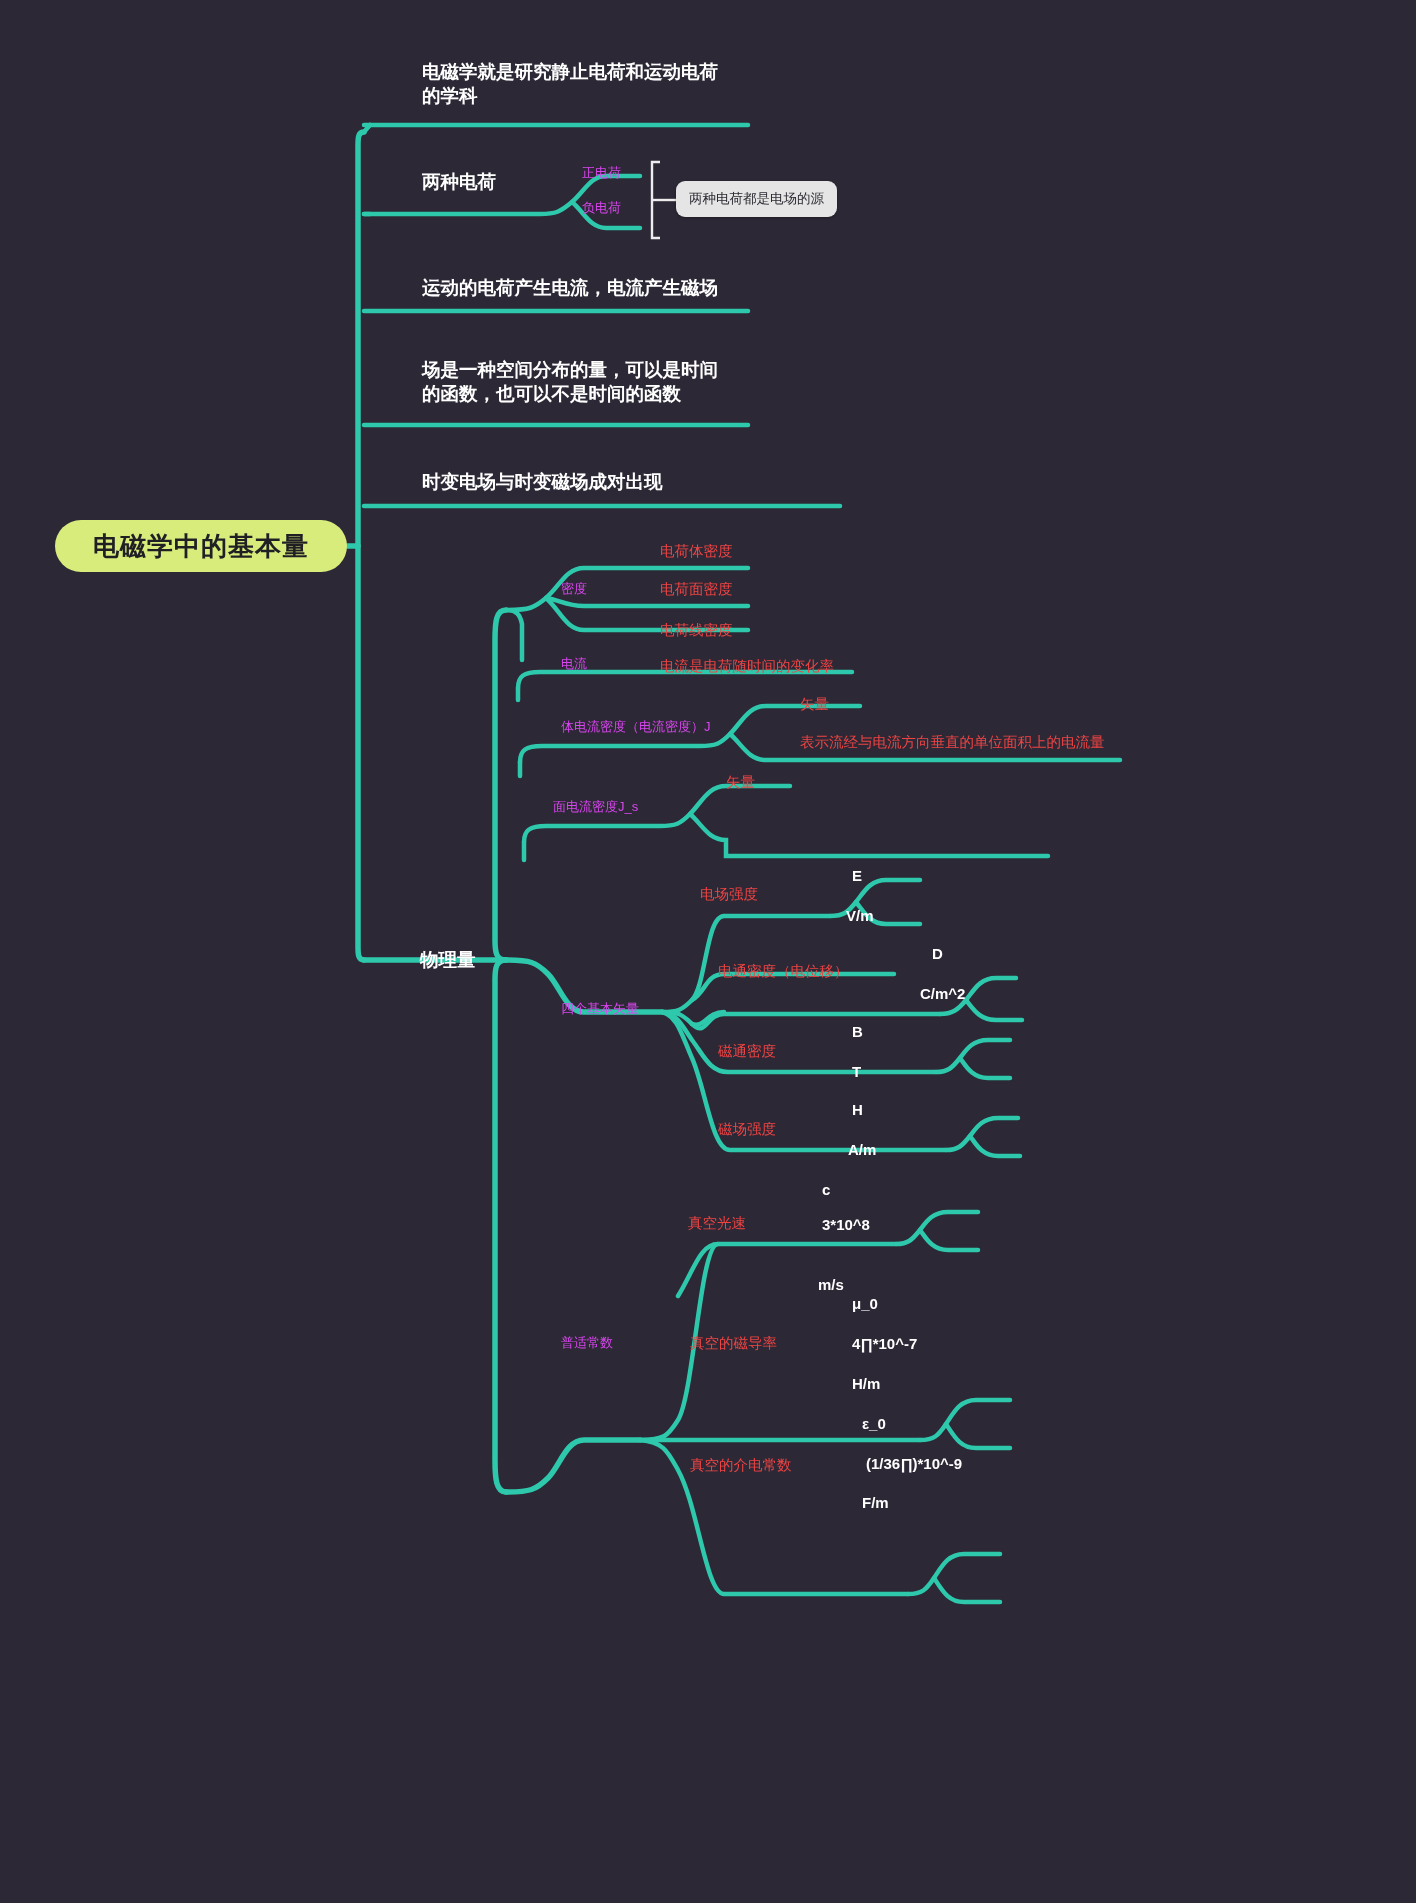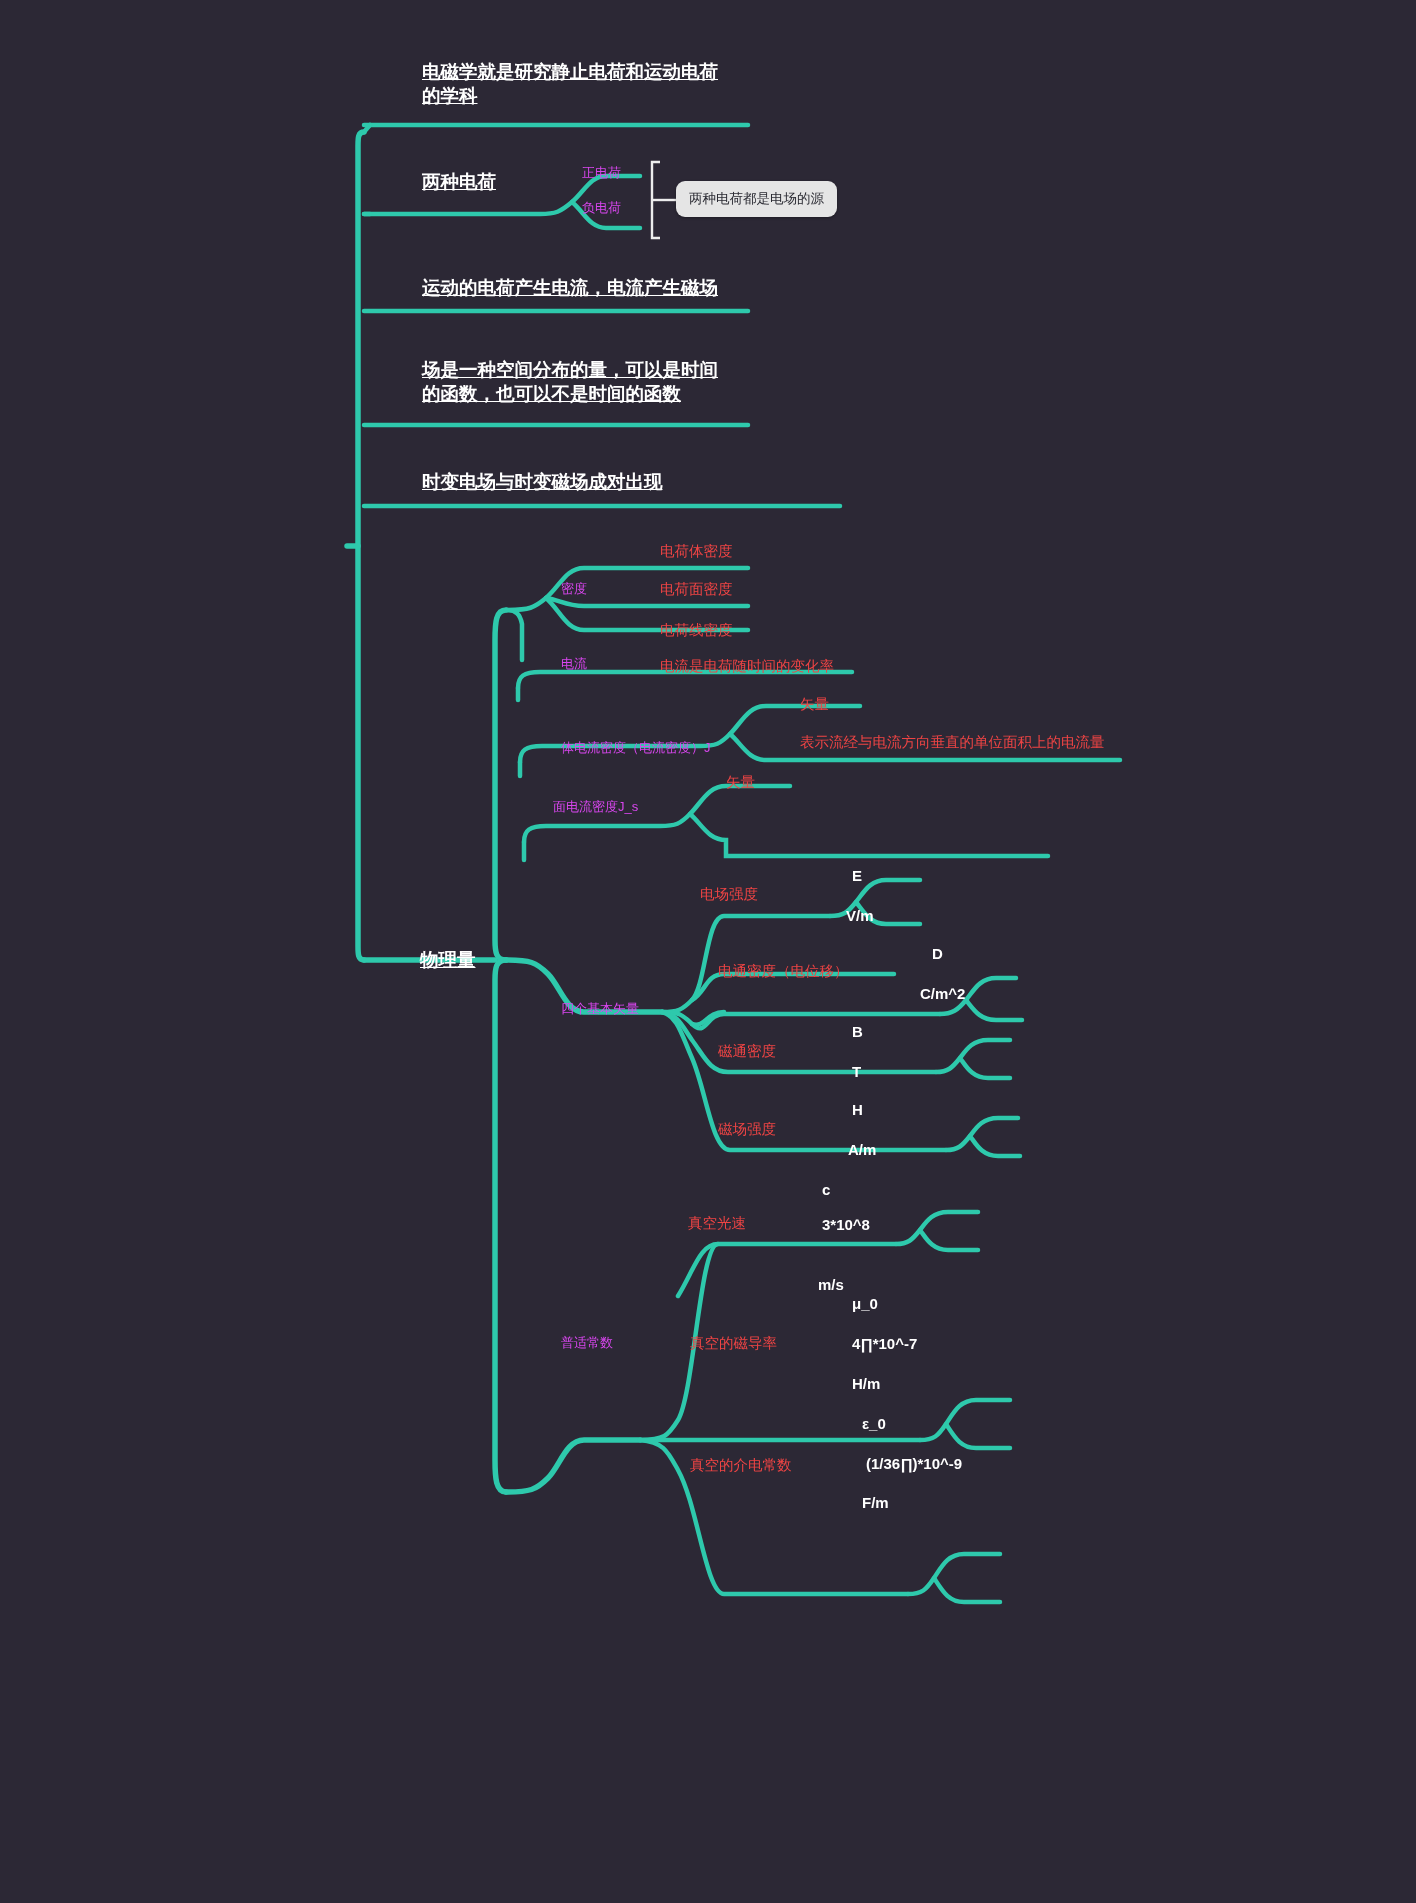--- a/index.html
+++ b/index.html
@@ -21,21 +21,21 @@
   
   .root{
     left:55px;top:520px;width:292px;height:52px;
     background:#D8EC7C;border-radius:26px;
     color:#1F1F24;font-size:26px;font-weight:bold;
     display:flex;align-items:center;justify-content:center;
     letter-spacing:1px;
   }
 
   
-  .lvl1{font-size:18.5px;font-weight:bold;color:#FFFFFF;text-decoration:underline;}
+  .lvl1{font-size:18.5px;font-weight:bold;color:#FFFFFF;}
   
   .lvl2{font-size:13px;font-weight:normal;color:#d946ef;}
   .lvl3{font-size:14.5px;font-weight:normal;color:#ef4444;}
   .unit{font-size:15px;font-weight:bold;color:#FFFFFF;}
 
   .callout{
     position:absolute;background:#e5e5e5;color:#2B2B33;
     border-radius:9px;font-size:13.5px;
     padding:9px 13px;white-space:nowrap;
     box-shadow:0 1px 3px rgba(0,0,0,.35);
@@ -113,20 +113,21 @@
 
     <path d="M640,1440 L920,1440"></path>
     <path d="M920,1440 C934,1440 938,1436 946,1424 C954,1412 960,1400 976,1400 L1010,1400"></path>
     <path d="M946,1424 C954,1436 960,1448 976,1448 L1010,1448"></path>
 
     <path d="M640,1440 C664,1442 668,1452 678,1470 C698,1506 706,1594 724,1594 L908,1594"></path>
     <path d="M908,1594 C922,1594 926,1590 934,1578 C942,1566 948,1554 964,1554 L1000,1554"></path>
     <path d="M934,1578 C942,1590 948,1602 964,1602 L1000,1602"></path>
   </svg>
 
+  <div class="node root">电磁学中的基本量</div>
 
   <div class="node lvl1" style="left:422px;top:60px;">电磁学就是研究静止电荷和运动电荷
 的学科</div>
 
   <div class="node lvl1" style="left:422px;top:170px;">两种电荷</div>
   <div class="node lvl2" style="left:582px;top:164px;">正电荷</div>
   <div class="node lvl2" style="left:582px;top:199px;">负电荷</div>
   <div class="callout" style="left:676px;top:181px;">两种电荷都是电场的源</div>
 
   <div class="node lvl1" style="left:422px;top:276px;">运动的电荷产生电流，电流产生磁场</div>
@@ -139,21 +140,21 @@
   <div class="node lvl1" style="left:420px;top:948px;">物理量</div>
 
   <div class="node lvl2" style="left:561px;top:580px;">密度</div>
   <div class="node lvl3" style="left:660px;top:542px;">电荷体密度</div>
   <div class="node lvl3" style="left:660px;top:580px;">电荷面密度</div>
   <div class="node lvl3" style="left:660px;top:621px;">电荷线密度</div>
 
   <div class="node lvl2" style="left:561px;top:655px;">电流</div>
   <div class="node lvl3" style="left:660px;top:657px;">电流是电荷随时间的变化率</div>
 
-  <div class="node lvl2" style="left:561px;top:718px;margin-top:21px;">体电流密度（电流密度）J</div>
+  <div class="node lvl2" style="left:561px;top:718px;">体电流密度（电流密度）J</div>
   <div class="node lvl3" style="left:800px;top:695px;">矢量</div>
   <div class="node lvl3" style="left:800px;top:733px;">表示流经与电流方向垂直的单位面积上的电流量</div>
 
   <div class="node lvl2" style="left:553px;top:798px;">面电流密度J_s</div>
   <div class="node lvl3" style="left:726px;top:773px;">矢量</div>
 
   <div class="node lvl2" style="left:561px;top:1000px;">四个基本矢量</div>
 
   <div class="node lvl3" style="left:700px;top:885px;">电场强度</div>
   <div class="node unit" style="left:852px;top:866px;">E</div>

